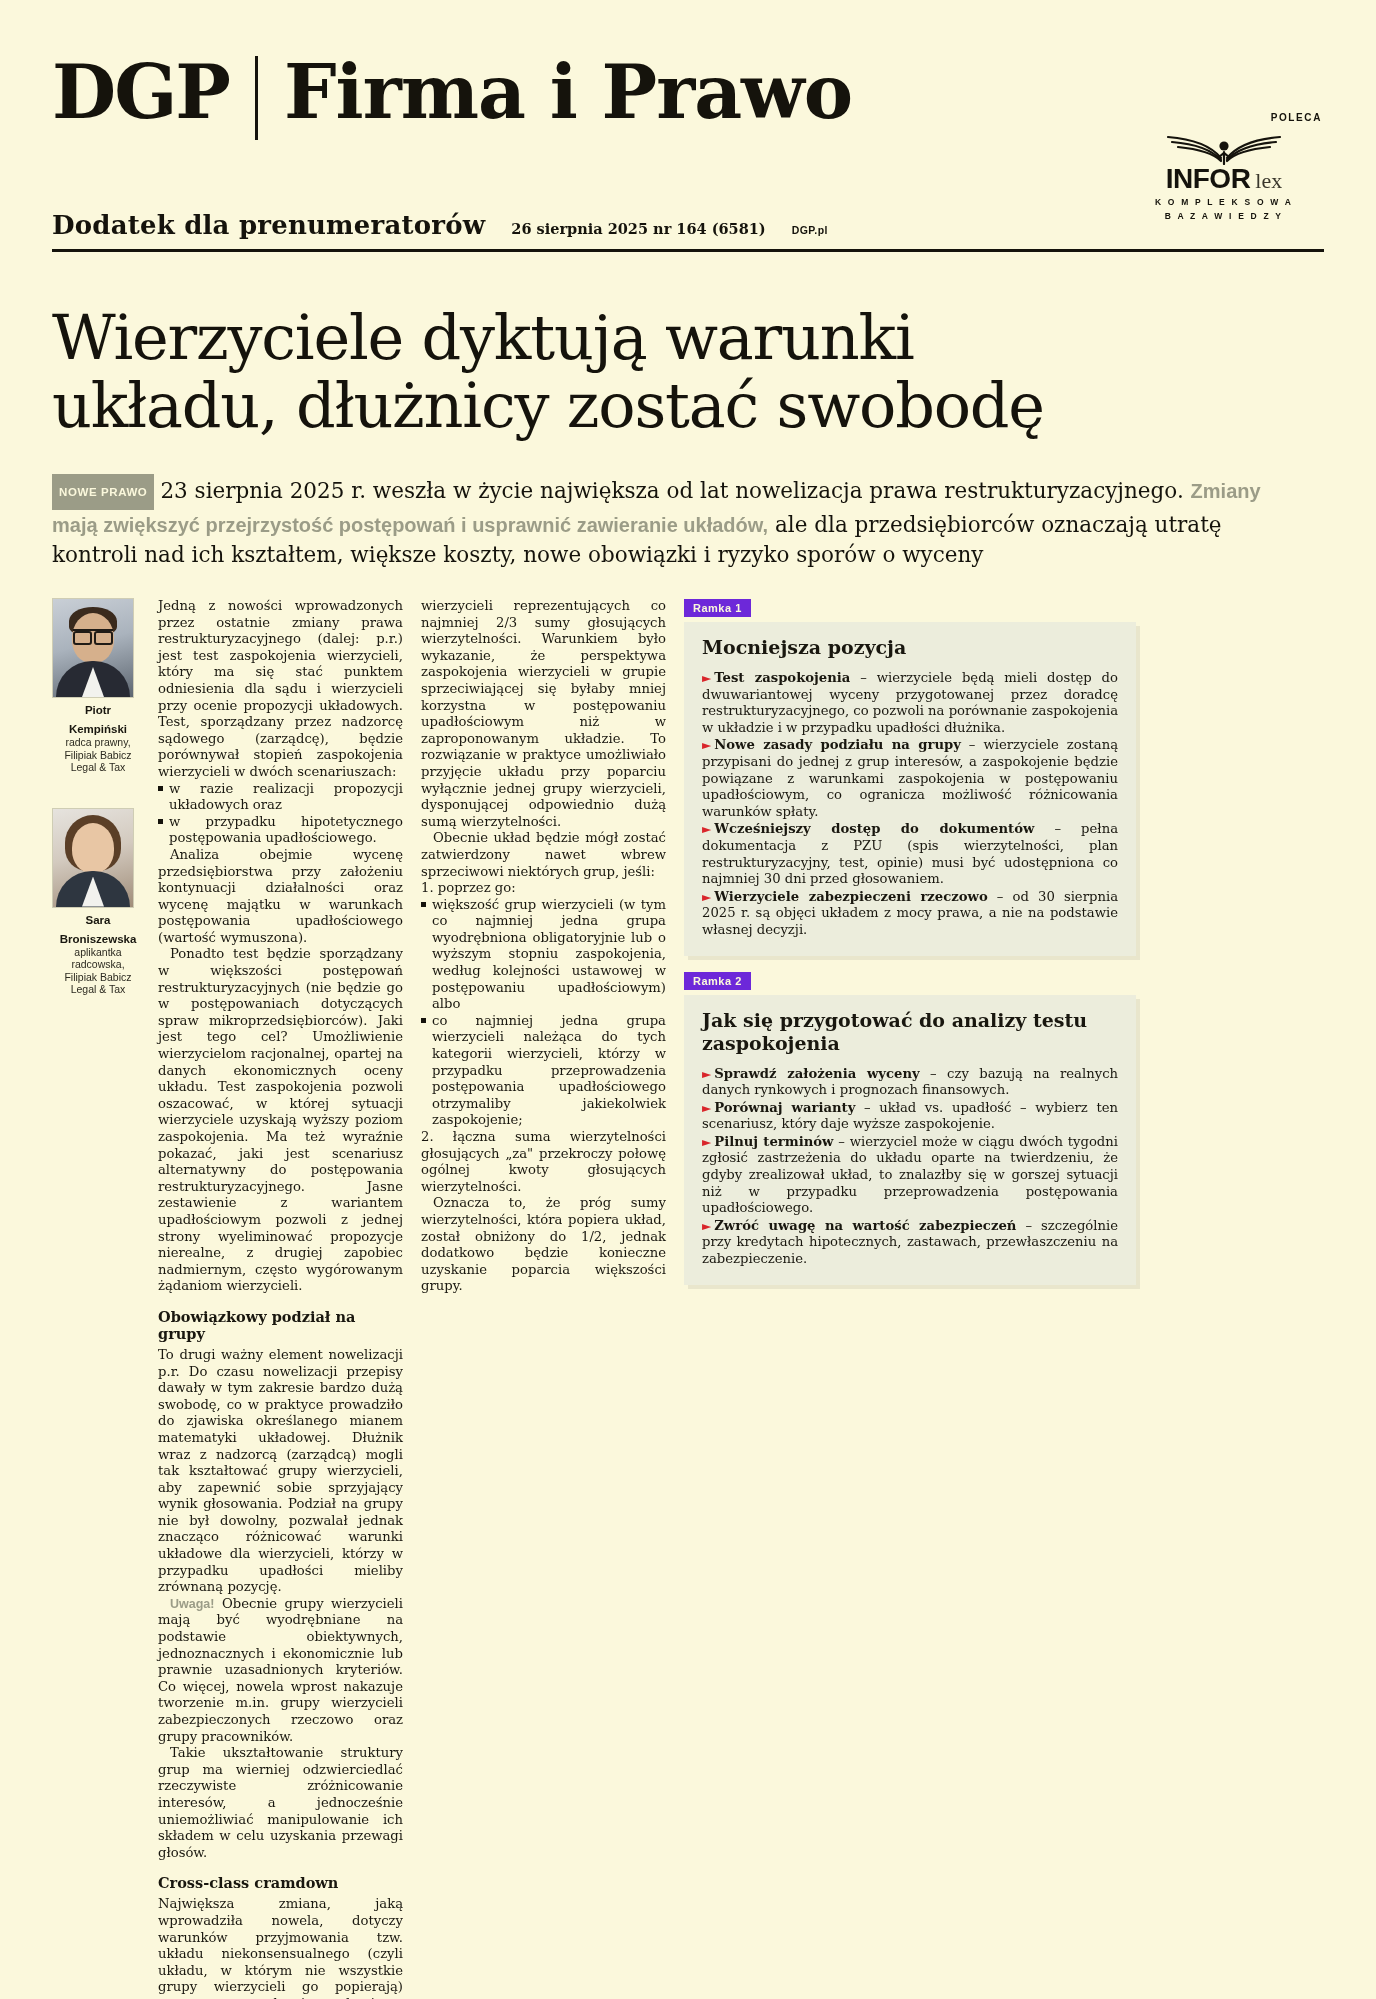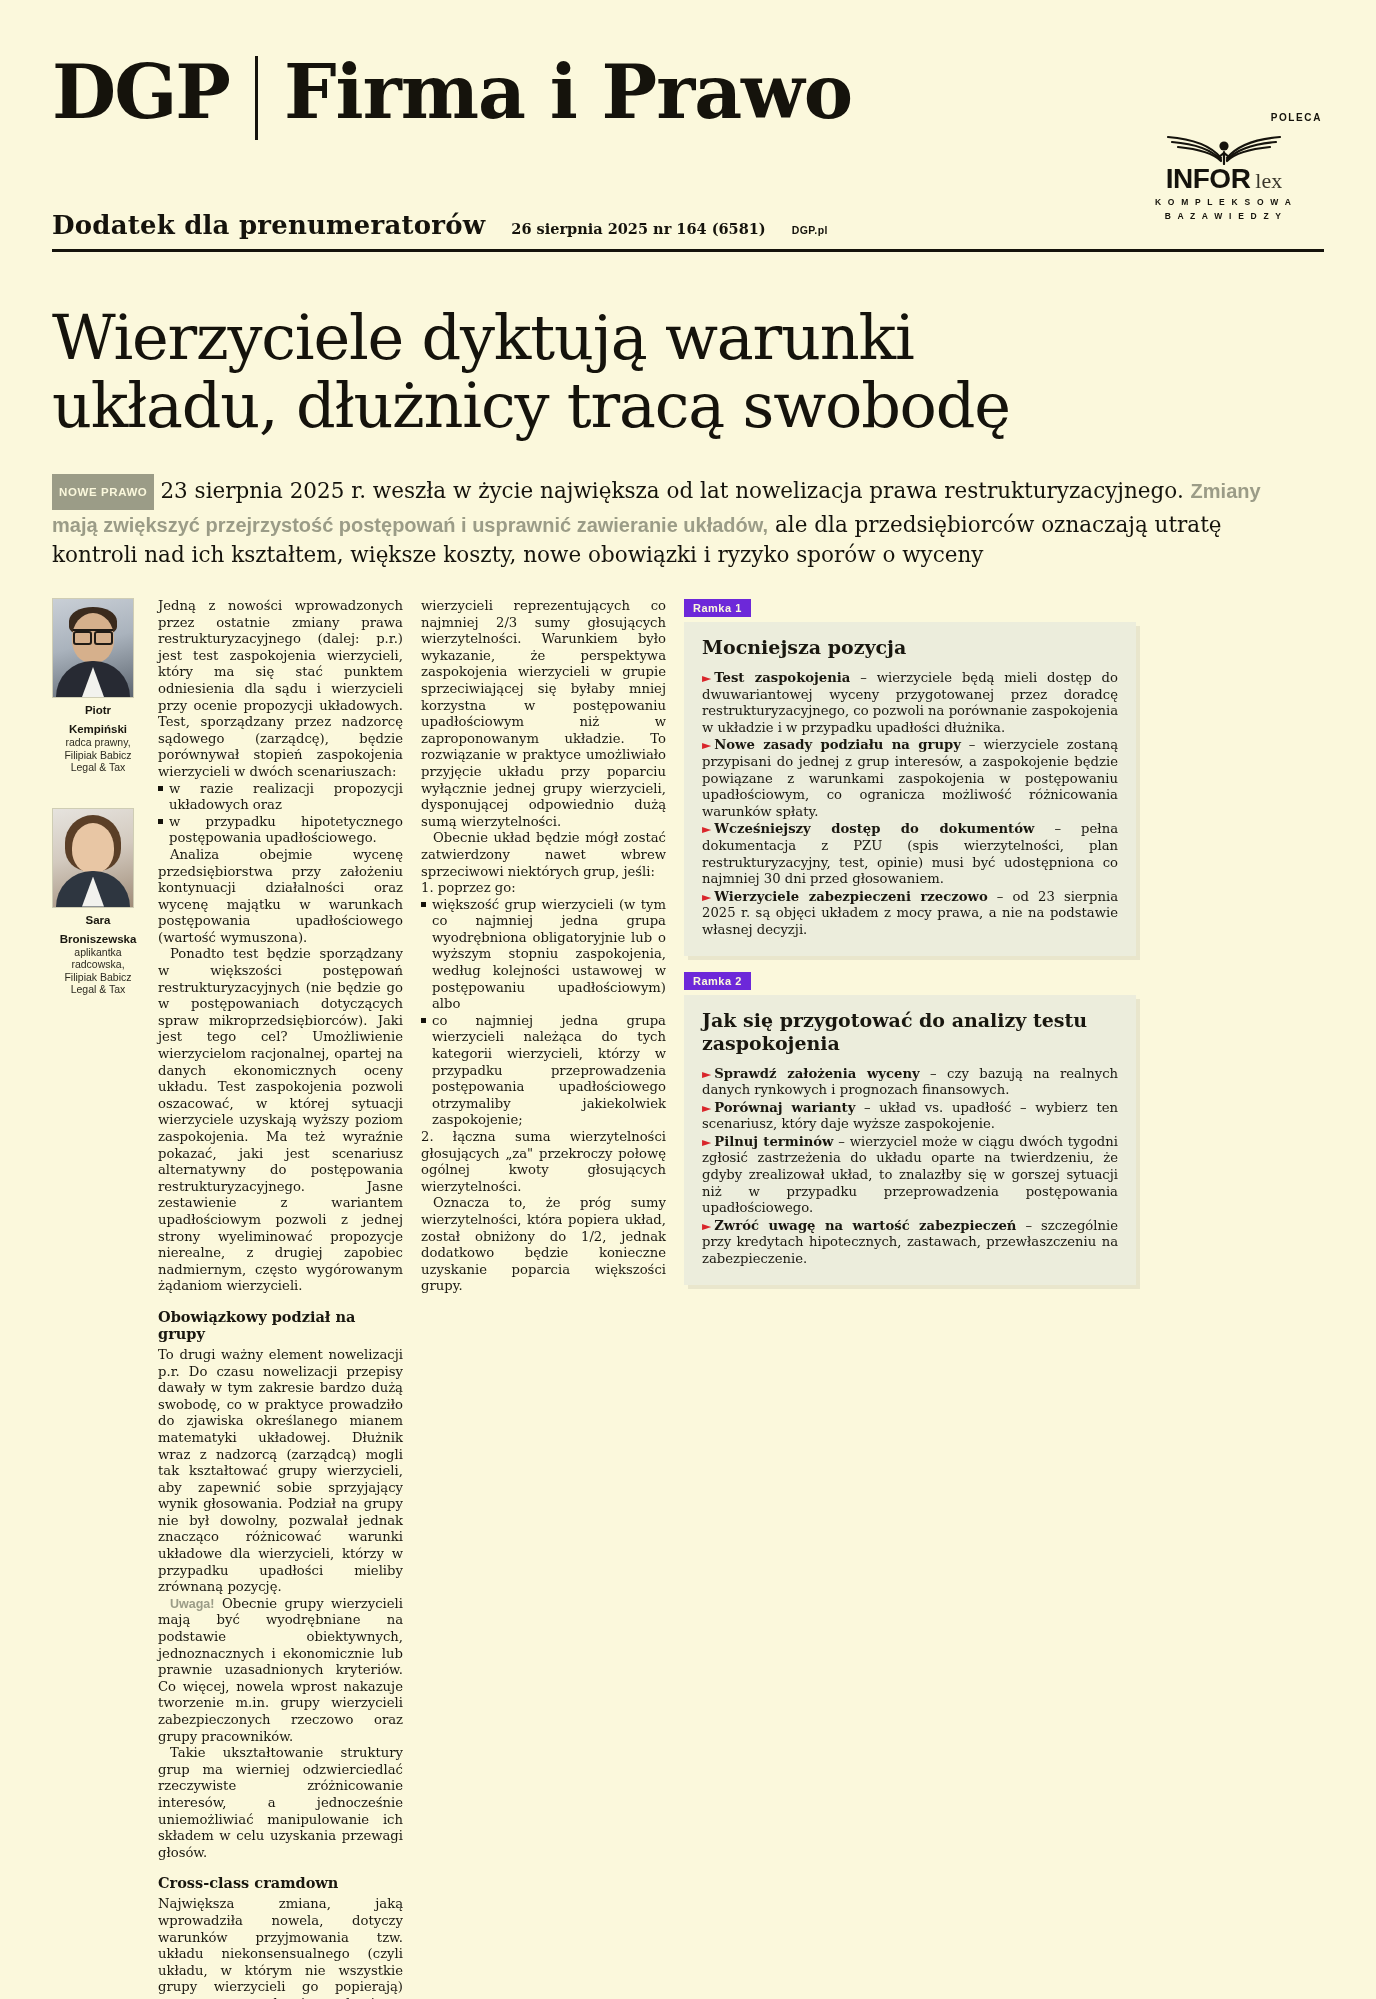--- a/index.html
+++ b/index.html
@@ -147,21 +147,21 @@
     </div>
   </div>
 
   <div class="subbar">
     <div class="dodatek">Dodatek dla prenumeratorów</div>
     <div class="issue">26 sierpnia 2025 nr 164 (6581)</div>
     <div class="dgppl">DGP.pl</div>
   </div>
   <div class="rule-thick"></div>
 
-  <h1 class="headline">Wierzyciele dyktują warunki układu, dłużnicy tracą swobodę</h1>
+  <h1 class="headline">Wierzyciele dyktują warunki układu, dłużnicy zostać swobodę</h1>
 
   <p class="lead">
     <span class="badge">NOWE PRAWO</span><span>23 sierpnia 2025 r. weszła w życie największa od lat nowelizacja prawa restrukturyzacyjnego.</span>
     <span class="lead-hl">Zmiany mają zwiększyć przejrzystość postępowań i usprawnić zawieranie układów,</span>
     <span>ale dla przedsiębiorców oznaczają utratę kontroli nad ich kształtem, większe koszty, nowe obowiązki i ryzyko sporów o wyceny</span>
   </p>
 
   <div class="cols">
 
     <div class="col-authors">
@@ -236,21 +236,21 @@
       <p class="bd">Oznacza to, że próg sumy wierzytelności, która popiera układ, został obniżony do 1/2, jednak dodatkowo będzie konieczne uzyskanie poparcia większości grupy.</p>
     </div>
 
     <div class="col-boxes">
       <div class="ramka-tag">Ramka 1</div>
       <div class="ramka">
         <h4>Mocniejsza pozycja</h4>
         <p><span class="arrow">►</span><span class="bl">Test zaspokojenia</span><span> – wierzyciele będą mieli dostęp do dwuwariantowej wyceny przygotowanej przez doradcę restrukturyzacyjnego, co pozwoli na porównanie zaspokojenia w układzie i w przypadku upadłości dłużnika.</span></p>
         <p><span class="arrow">►</span><span class="bl">Nowe zasady podziału na grupy</span><span> – wierzyciele zostaną przypisani do jednej z grup interesów, a zaspokojenie będzie powiązane z warunkami zaspokojenia w postępowaniu upadłościowym, co ogranicza możliwość różnicowania warunków spłaty.</span></p>
         <p><span class="arrow">►</span><span class="bl">Wcześniejszy dostęp do dokumentów</span><span> – pełna dokumentacja z PZU (spis wierzytelności, plan restrukturyzacyjny, test, opinie) musi być udostępniona co najmniej 30 dni przed głosowaniem.</span></p>
-        <p><span class="arrow">►</span><span class="bl">Wierzyciele zabezpieczeni rzeczowo</span><span> – od 23 sierpnia 2025 r. są objęci układem z mocy prawa, a nie na podstawie własnej decyzji.</span></p>
+        <p><span class="arrow">►</span><span class="bl">Wierzyciele zabezpieczeni rzeczowo</span><span> – od 30 sierpnia 2025 r. są objęci układem z mocy prawa, a nie na podstawie własnej decyzji.</span></p>
       </div>
 
       <div class="ramka-tag" style="margin-top:16px;">Ramka 2</div>
       <div class="ramka">
         <h4>Jak się przygotować do analizy testu zaspokojenia</h4>
         <p><span class="arrow">►</span><span class="bl">Sprawdź założenia wyceny</span><span> – czy bazują na realnych danych rynkowych i prognozach finansowych.</span></p>
         <p><span class="arrow">►</span><span class="bl">Porównaj warianty</span><span> – układ vs. upadłość – wybierz ten scenariusz, który daje wyższe zaspokojenie.</span></p>
         <p><span class="arrow">►</span><span class="bl">Pilnuj terminów</span><span> – wierzyciel może w ciągu dwóch tygodni zgłosić zastrzeżenia do układu oparte na twierdzeniu, że gdyby zrealizował układ, to znalazłby się w gorszej sytuacji niż w przypadku przeprowadzenia postępowania upadłościowego.</span></p>
         <p><span class="arrow">►</span><span class="bl">Zwróć uwagę na wartość zabezpieczeń</span><span> – szczególnie przy kredytach hipotecznych, zastawach, przewłaszczeniu na zabezpieczenie.</span></p>
       </div>

